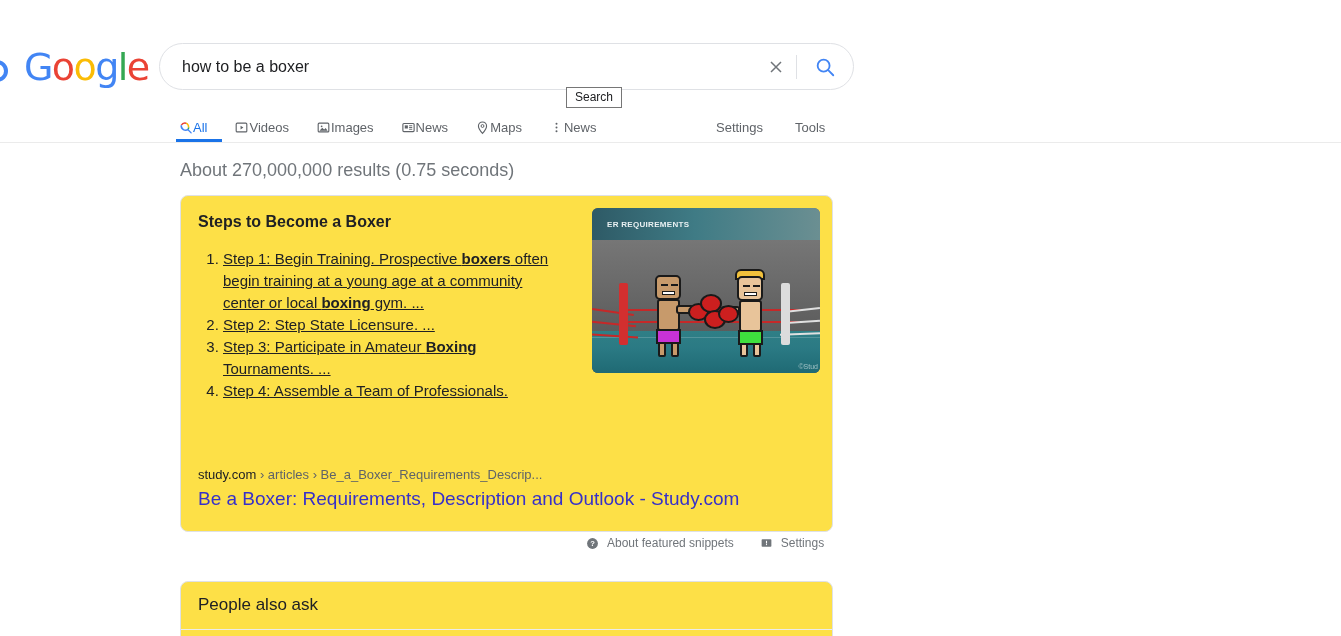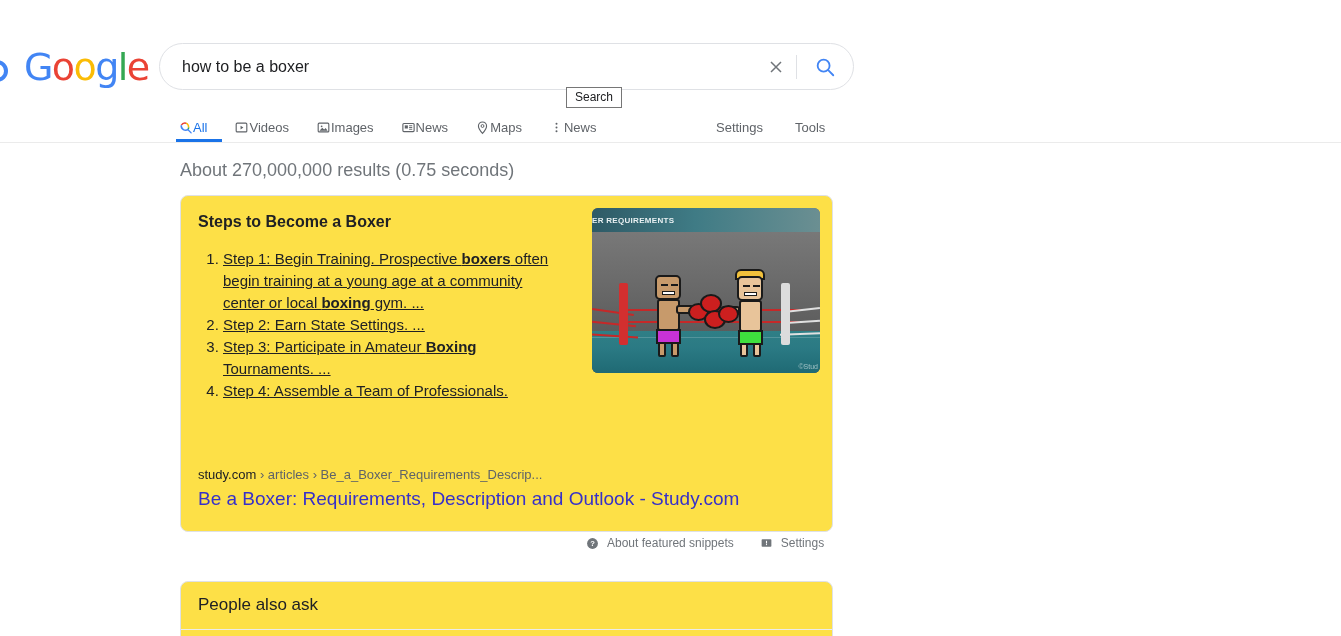--- a/index.html
+++ b/index.html
@@ -116,24 +116,24 @@
     font-size: 12px; color: #70757a;
   }
 
   
   .thumb {
     position: absolute; left: 411px; top: 12px;
     width: 228px; height: 165px; border-radius: 6px; overflow: hidden;
     background: #6e6e6e;
   }
   .thumb-banner {
-    position: absolute; left: 0; top: 0; width: 100%; height: 24px;
+    position: absolute; left: 0; top: 0; width: 100%; height: 32px;
     background: linear-gradient(90deg,#2e5a66 0%, #3f7b85 45%, #6b8f92 100%);
     color: #e8f0f2; font-size: 8px; font-weight: bold; letter-spacing: .3px;
-    display: flex; align-items: center; padding-left: 0;
+    display: flex; align-items: center; padding-left: 15px;
     font-family: "Liberation Sans", sans-serif;
   }
   .thumb-bg {
     position: absolute; left: 0; top: 17px; width: 100%; height: 148px;
     background: linear-gradient(180deg,#7a7a7a 0%, #6a6a6a 40%, #5c5c5c 72%, #585858 78%);
   }
   .ring-floor {
     position: absolute; left: 0; bottom: 0; width: 100%; height: 42px;
     background: linear-gradient(180deg,#2f7f86 0%, #2b7a84 40%, #1f6a74 100%);
   }
@@ -310,21 +310,21 @@
   </div>
 
   <div class="results-count">About 270,000,000 results (0.75 seconds)</div>
 
   <div class="card" id="snippet-card">
 
     <div class="snippet-title">Steps to Become a Boxer</div>
 
     <ol class="snippet-list">
       <li><span>Step 1: Begin Training. Prospective </span><b>boxers</b><span> often begin training at a young age at a community center or local </span><b>boxing</b><span> gym. ...</span></li>
-      <li><span>Step 2: Earn State Settings. ...</span></li>
+      <li><span>Step 2: Step State Licensure. ...</span></li>
       <li><span>Step 3: Participate in Amateur </span><b>Boxing</b><span> Tournaments. ...</span></li>
       <li><span>Step 4: Assemble a Team of Professionals.</span></li>
     </ol>
 
     <div class="snippet-date">Mar 9, 2020</div>
 
     <div class="thumb">
       <div class="thumb-bg"></div>
 
       <div class="ring-floor"></div>

